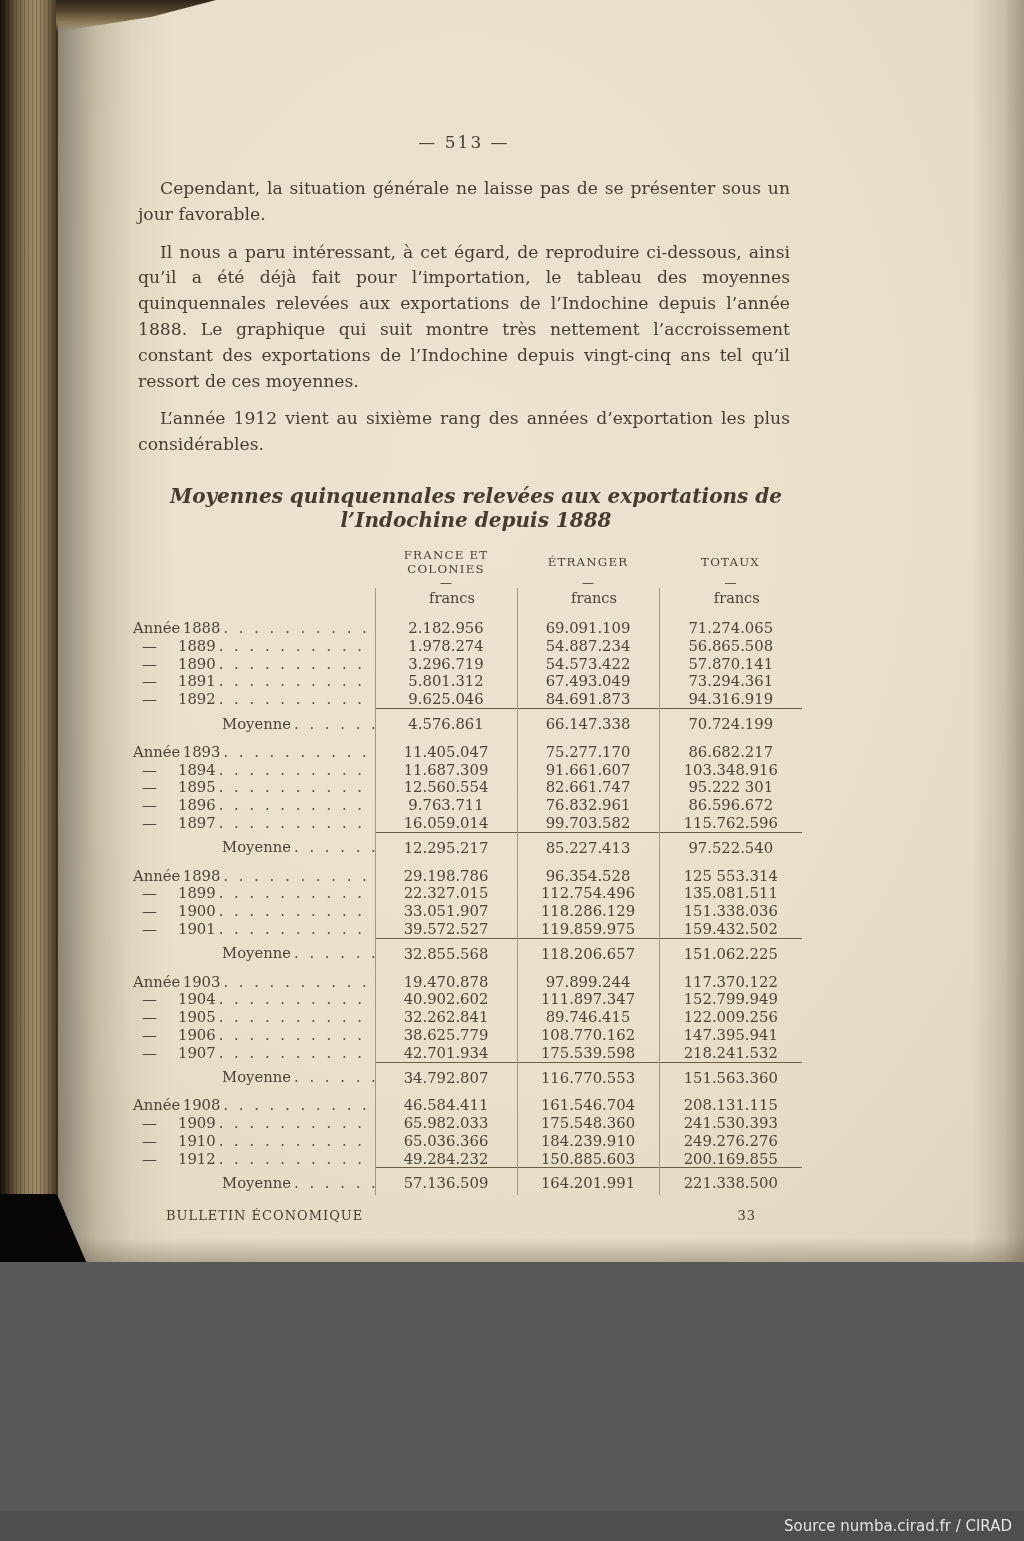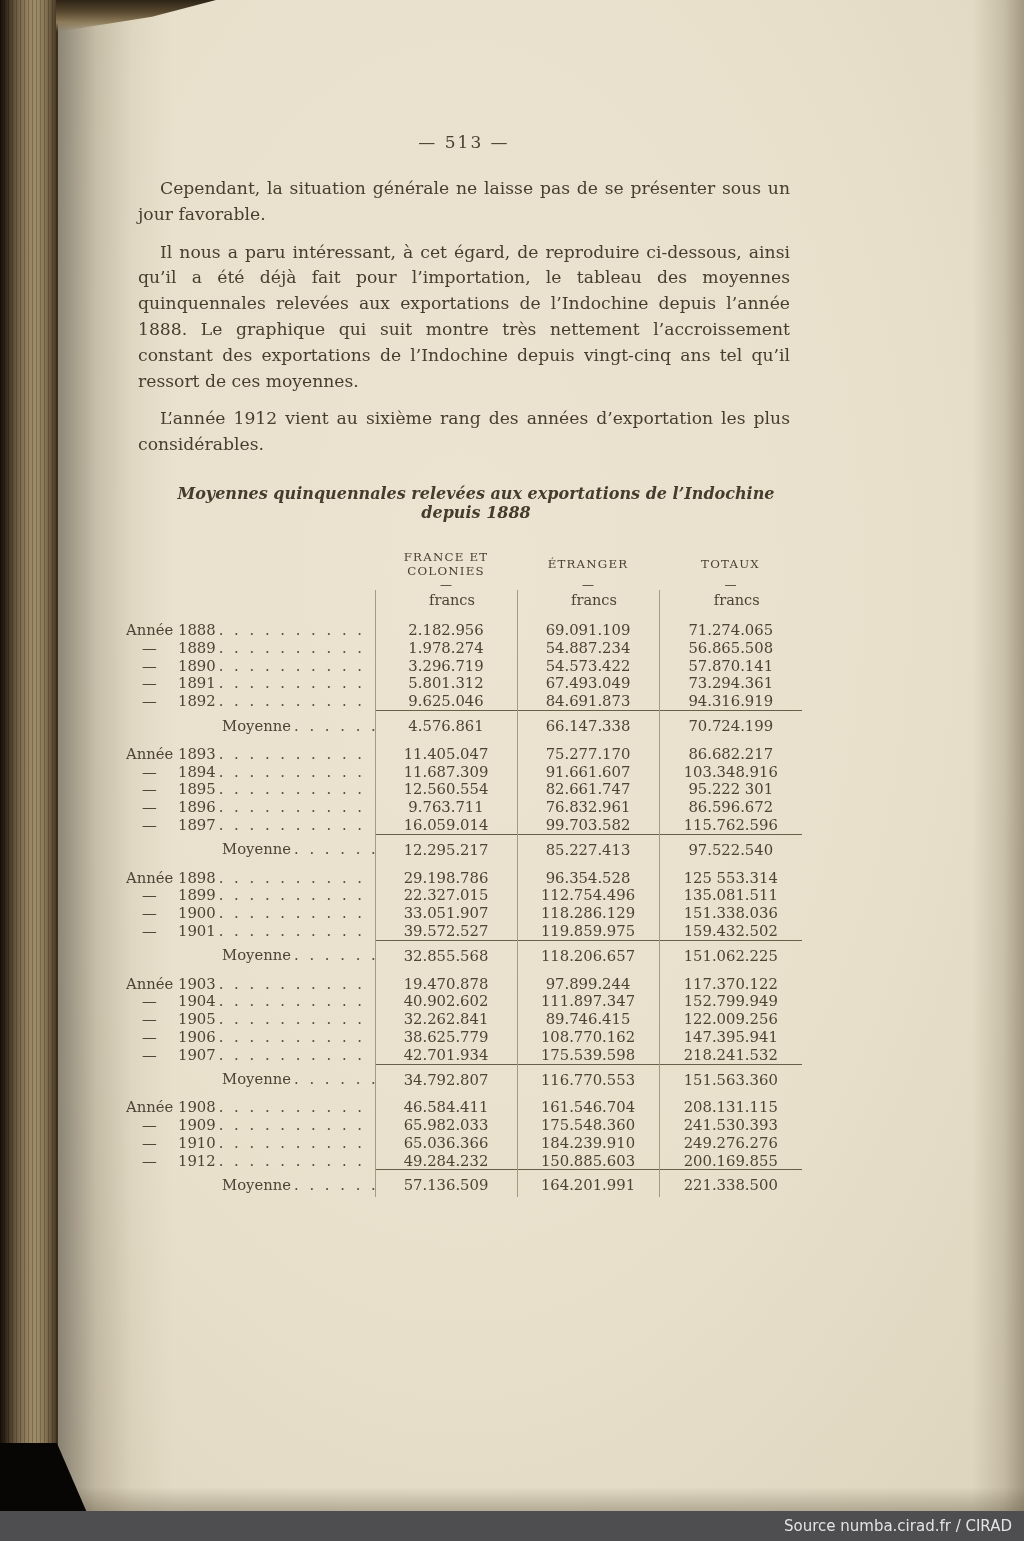--- a/index.html
+++ b/index.html
@@ -6,21 +6,21 @@
   body {
     width: 1024px; height: 1541px;
     background: #585858;
     font-family: "DejaVu Serif", serif;
     overflow: hidden;
   }
 
   
   .scan {
     position: relative;
-    width: 1024px; height: 1511px;
+    width: 1024px; height: 1262px;
     overflow: hidden;
     background:
       linear-gradient(to right, rgba(31,24,14,0.45) 58px, rgba(80,66,42,0.22) 96px, rgba(120,105,75,0.08) 132px, rgba(0,0,0,0) 172px),
       linear-gradient(to left, rgba(88,76,52,0.45) 0px, rgba(95,82,56,0.20) 20px, rgba(0,0,0,0) 52px),
       linear-gradient(to top, rgba(70,60,40,0.30) 0px, rgba(0,0,0,0) 24px),
       radial-gradient(ellipse at 45% 38%, #ece4d1 0%, #e8e0cb 55%, #ddd4bd 100%);
   }
 
   .book-spine {
     position: absolute; left: 0; top: 0; width: 58px; height: 100%; z-index: 1;
@@ -54,48 +54,48 @@
   }
 
   .paragraphs { margin-top: 24px; font-size: 17.2px; line-height: 25.8px; text-align: justify; }
   .paragraphs p { margin: 12px; text-indent: 22px; }
 
   .table-title {
     margin-top: 26px;
     text-align: center;
     font-style: italic;
     font-weight: bold;
-    font-size: 16px;
+    font-size: 20px;
     color: #453c2e;
     margin-left: 24px;
   }
 
   table.export {
     border-collapse: collapse;
     table-layout: fixed;
     width: 100%;
-    margin-top: 28px;
+    margin-top: 16px;
     color: #4c4335;
   }
   table.export td { padding: 0; }
 
   tr.col-names td { font-size: 11.8px; letter-spacing: 1.2px; text-align: center; padding-bottom: 2px; color: #4a4132; }
   tr.col-dash td  { text-align: center; font-size: 12px; line-height: 10px; color: #4a4132; }
   tr.col-unit td  { text-align: center; font-size: 14.5px; padding: 2px 0 6px 12px; }
 
   .bcol { border-left: 1px solid rgba(95,82,58,0.5); }
 
   tbody td { font-size: 14.8px; line-height: 17.8px; }
   td.lab { white-space: nowrap; overflow: hidden; padding-left: 2px; }
   .prefix { display: inline-block; width: 52px; box-sizing: border-box; }
   .prefix.dash { padding-left: 16px; }
   .dots { letter-spacing: 3px; margin-left: 3px; color: #564c3c; }
   td.num { text-align: center; border-left: 1px solid rgba(95,82,58,0.5); }
 
-  tr.group-start td { padding-top: 7px; }
+  tr.group-start td { padding-top: 7px; text-align: center; }
   tr.moyenne td { padding-top: 6px; padding-bottom: 3px; }
   tr.moyenne td.num { border-top: 1px solid rgba(82,70,48,0.85); }
   tr.moyenne td.lab { padding-left: 96px; }
 
   .page-footer {
     display: flex; justify-content: space-between;
     margin-top: 13px; padding: 0 46px 0 40px;
     font-size: 13px; letter-spacing: 1px; color: #473e30;
   }
 
@@ -324,16 +324,20 @@
           </tr>
           <tr class="moyenne">
             <td class="lab"><span>Moyenne</span><span class="dots">. . . . . .</span></td>
             <td class="num">57.136.509</td>
             <td class="num">164.201.991</td>
             <td class="num">221.338.500</td>
           </tr>
         </tbody>
     </table>
 
+    <div class="page-footer">
+      <span>BULLETIN ÉCONOMIQUE</span>
+      <span>33</span>
+    </div>
   </div>
 </div>
 
 <div class="source-bar">Source numba.cirad.fr / CIRAD</div>
 
 </body></html>

